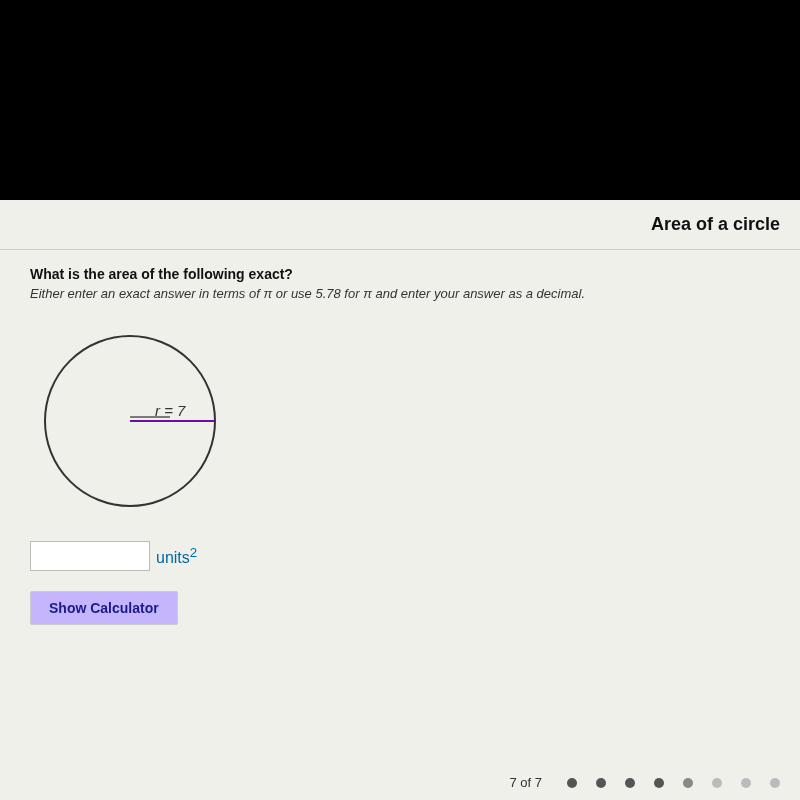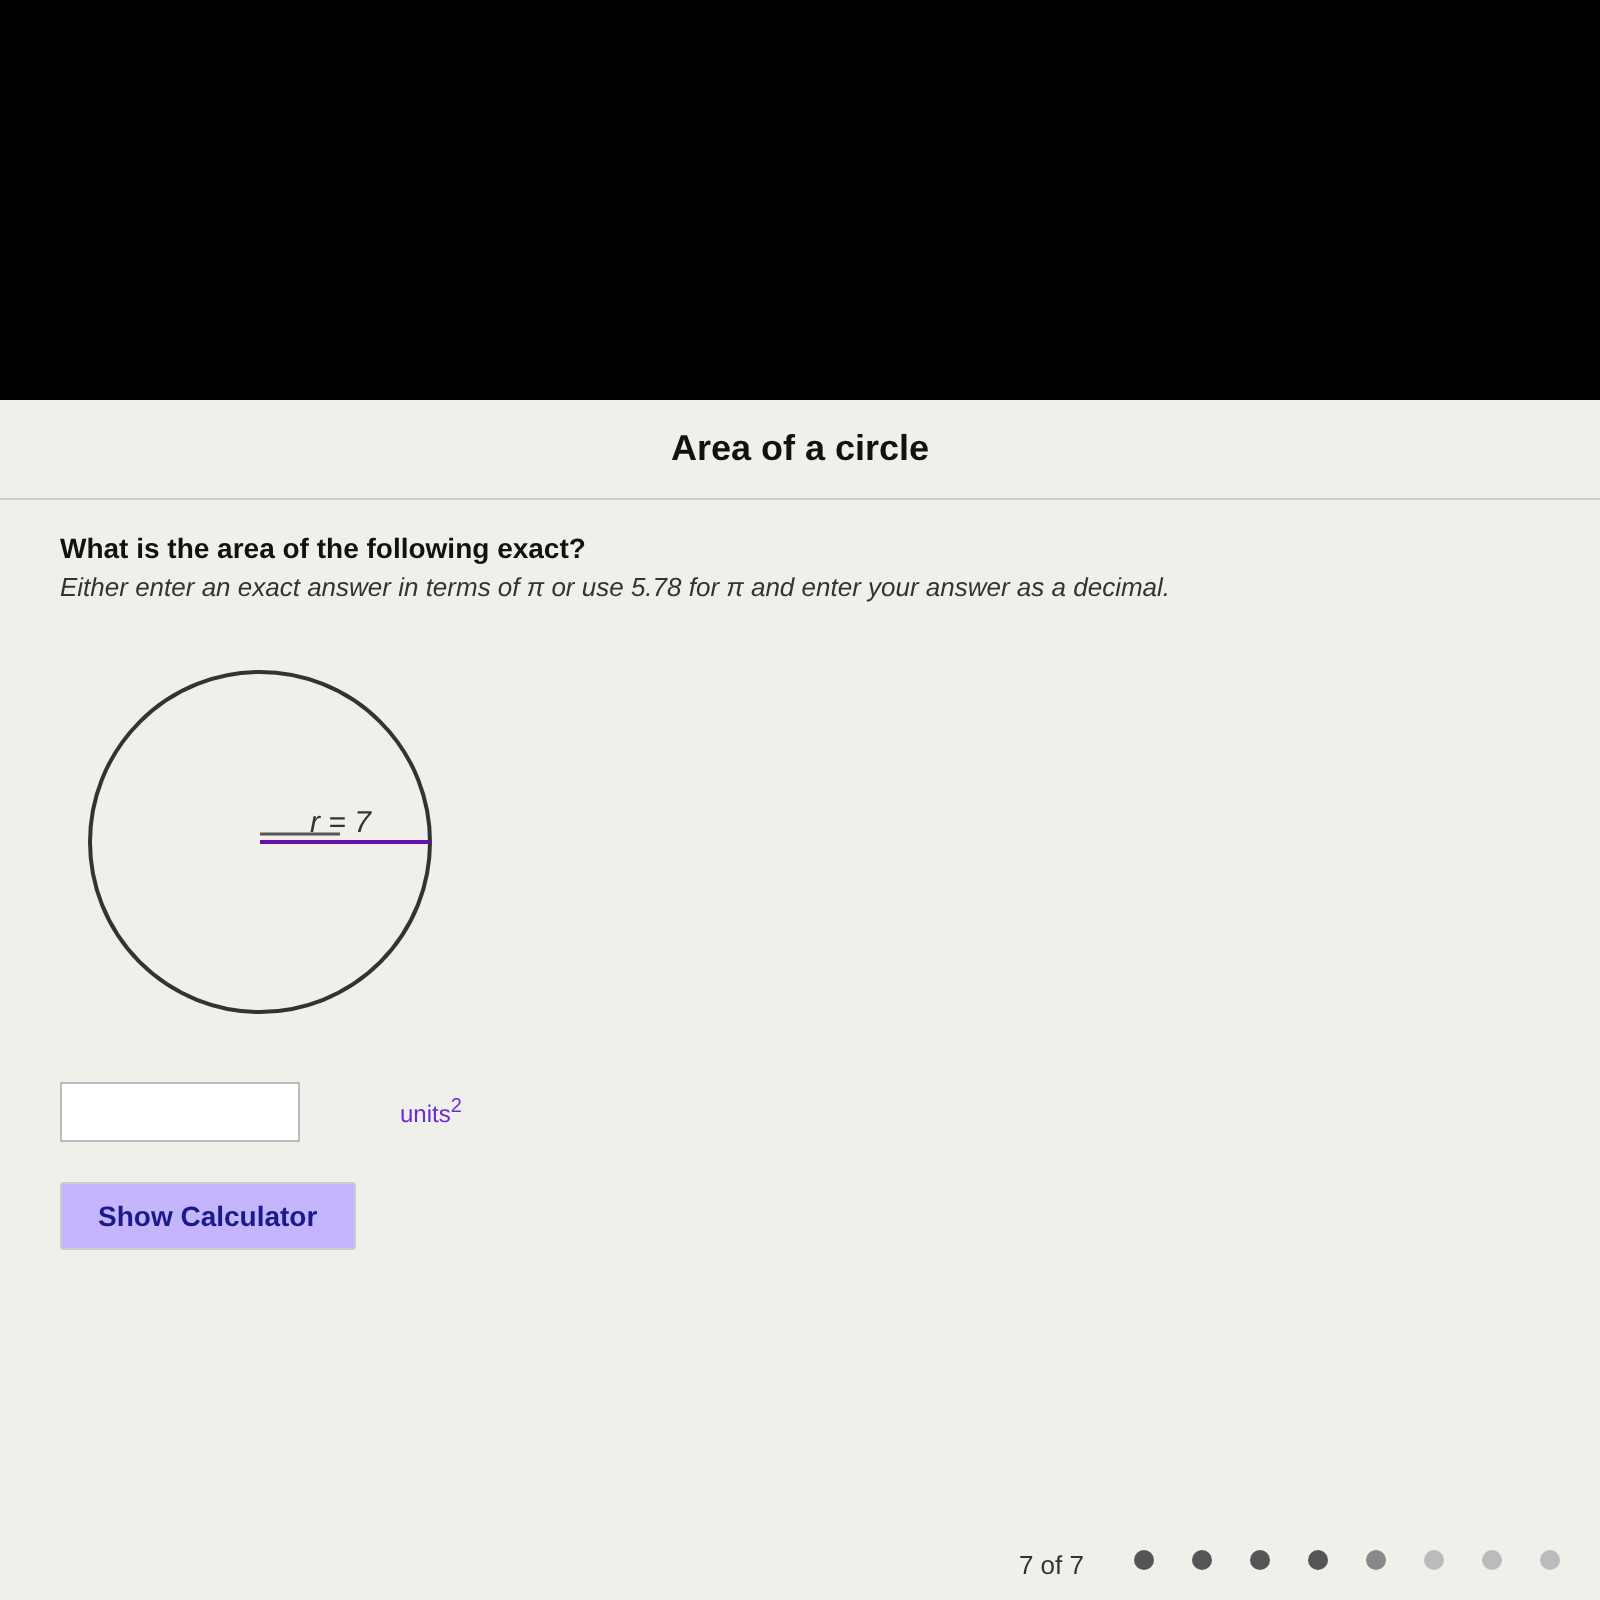--- a/index.html
+++ b/index.html
@@ -26,21 +26,21 @@
       width: 100%;
       height: 600px;
       background: #f0f0eb;
       display: flex;
       flex-direction: column;
     }
 
     .title-bar {
       width: 100%;
       padding: 14px 20px;
-      text-align: center;
+      text-align: right;
       background: #f0f0eb;
       border-bottom: 1px solid #ccc;
     }
 
     .title-text {
       font-size: 18px;
       font-weight: bold;
       color: #111;
     }
 
@@ -84,23 +84,22 @@
       width: 120px;
       height: 30px;
       border: 1px solid #bbb;
       background: #fff;
       outline: none;
       font-size: 14px;
       padding: 2px 6px;
     }
 
     .units-label {
-      font-size: 12px;
-      color: #6d28d9;
-      margin-left: 44px;
+      font-size: 16px;
+      color: #0369a1;
     }
 
     .button-area {
       padding: 10px 30px;
     }
 
     .show-calculator-btn {
       padding: 8px 18px;
       background: #c4b5fd;
       border: 1px solid #ccc;
@@ -109,20 +108,21 @@
       font-weight: bold;
       cursor: pointer;
       border-radius: 2px;
     }
 
     .pagination-area {
       margin-top: auto;
       padding: 10px 20px;
       display: flex;
       justify-content: flex-end;
+      align-items: center;
       gap: 19px;
     }
 
     .page-text {
       font-size: 13px;
       color: #333;
       margin-right: 6px;
     }
 
     .dot {

